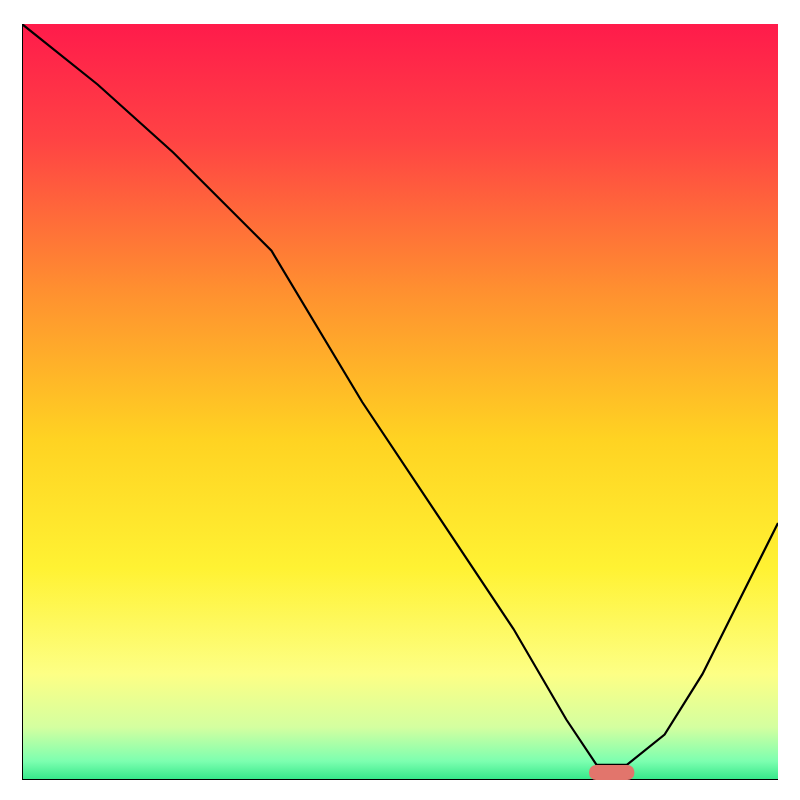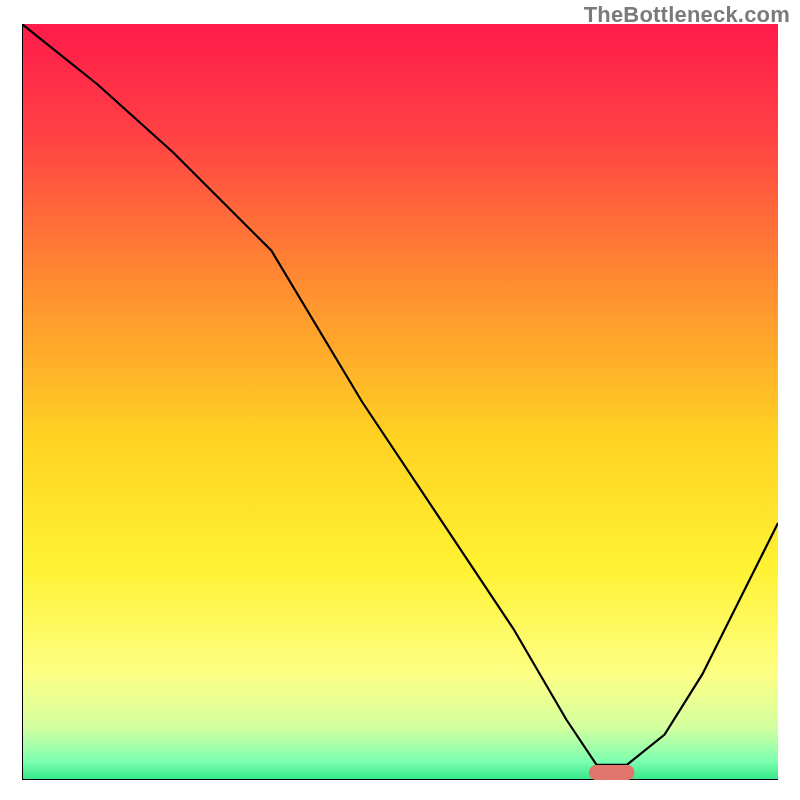--- a/index.html
+++ b/index.html
@@ -43,21 +43,20 @@
   }
   .marker {
     fill: #e2756c;
     stroke: none;
   }
 </style>
 </head>
 <body>
 
 <div class="container">
-  <div class="watermark">TheBottleneck.com</div>
 
   <svg class="plot" viewBox="0 0 756 756" preserveAspectRatio="none">
     <defs>
       <linearGradient id="bg-grad" x1="0" y1="0" x2="0" y2="1">
       <stop offset="0%" stop-color="#ff1b4b"></stop>
           <stop offset="15%" stop-color="#ff4244"></stop>
           <stop offset="35%" stop-color="#ff8f30"></stop>
           <stop offset="55.00000000000001%" stop-color="#ffd322"></stop>
           <stop offset="72%" stop-color="#fff233"></stop>
           <stop offset="86%" stop-color="#fdff85"></stop>

